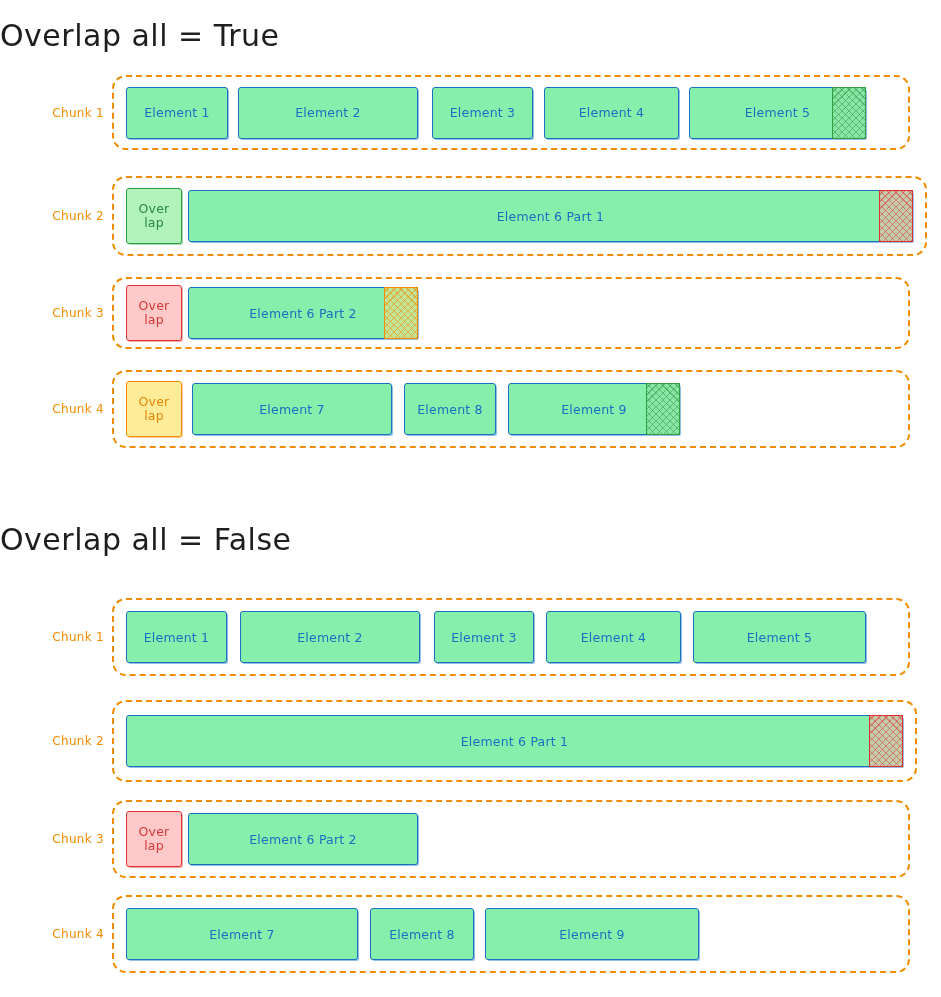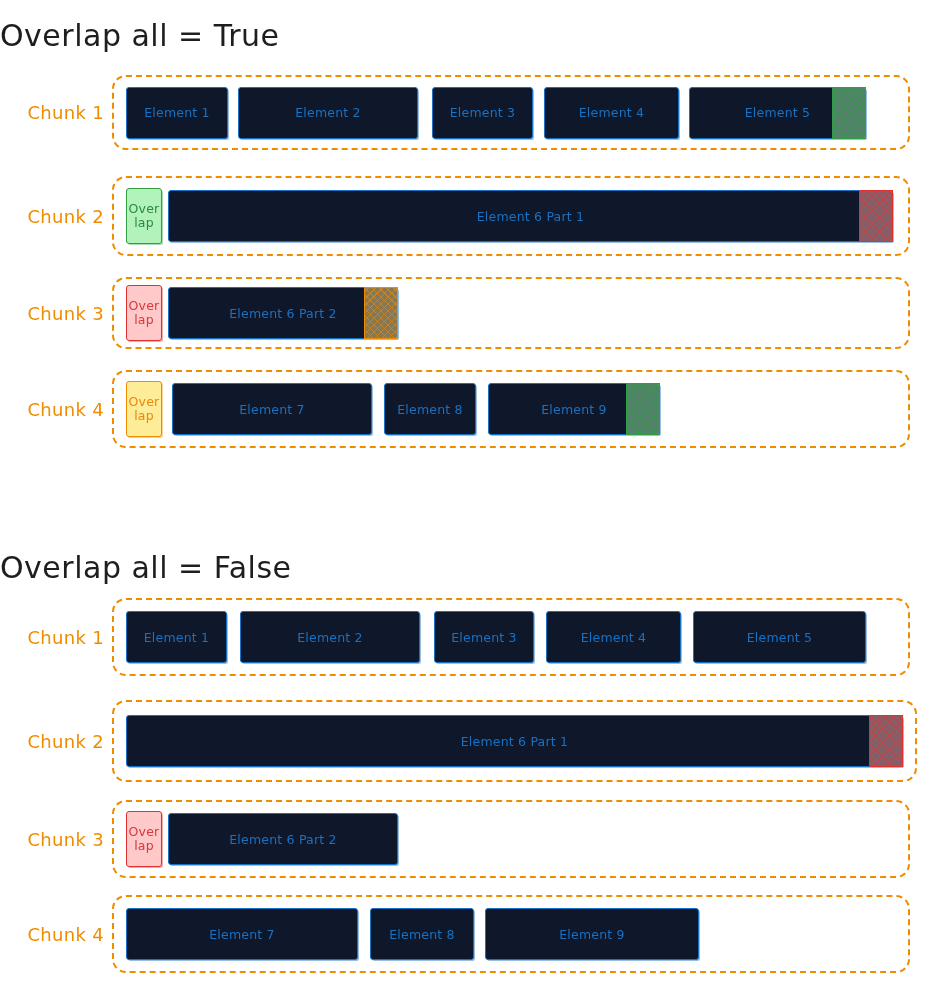--- a/index.html
+++ b/index.html
@@ -22,21 +22,21 @@
   .row{
     position:relative;
     display:flex;
     align-items:center;
   }
   .chunk-label{
     width:104px;
     text-align:right;
     padding-right:8px;
     color:#f08c00;
-    font-size:18px;
+    font-size:12px;
     font-weight:400;
     letter-spacing:.3px;
     flex:0 0 auto;
     font-family:"DejaVu Sans", sans-serif;
   }
   .chunk-box{
     position:relative;
     flex:1 1 auto;
     margin-right:31px;
     height:100%;
@@ -50,21 +50,21 @@
   .elements{
     position:relative;
     display:flex;
     align-items:center;
     height:100%;
     width:100%;
   }
   .el{
     position:relative;
     height:52px;
-    background:#0f172a;
+    background:#86efac;
     border:1.6px solid #1971c2;
     border-radius:3px;
     display:flex;
     align-items:center;
     justify-content:center;
     box-sizing:border-box;
     color:#1971c2;
     font-size:12.5px;
     letter-spacing:.2px;
     flex:0 0 auto;
@@ -100,21 +100,21 @@
     border:1.8px solid #f08c00;
     background-color:rgba(255,216,128,.5);
     background-image:
       repeating-linear-gradient(45deg, rgba(240,140,0,.55) 0 1px, transparent 1px 5px),
       repeating-linear-gradient(-45deg, rgba(240,140,0,.55) 0 1px, transparent 1px 5px);
   }
 
   
   .overlap{
     height:56px;
-    width:36px;
+    width:56px;
     border-radius:3px;
     display:flex;
     flex-direction:column;
     align-items:center;
     justify-content:center;
     font-size:12.5px;
     line-height:1.15;
     box-sizing:border-box;
     flex:0 0 auto;
     border-width:1.8px;
@@ -212,21 +212,21 @@
             <div class="gap" style="width: 12px;"></div>
             <div class="el" style="width: 172px;">
               <span class="lbl">Element 9</span>
               <div class="hatch hatch-green"></div>
             </div>
           </div>
         </div>
       </div>
     </div>
     <div class="section">
-      <div class="section-title" style="position: absolute; left: 0px; right: 0px; top: 522px; margin-top: 28px;">Overlap all = False</div>
+      <div class="section-title" style="position: absolute; left: 0px; right: 0px; top: 522px;">Overlap all = False</div>
       <div class="row" style="position: absolute; left: 0px; right: 0px; top: 598px; height: 78px;">
         <div class="chunk-label">Chunk 1</div>
         <div class="chunk-box">
           <div class="elements">
             <div class="el" style="width: 101px;">
               <span class="lbl">Element 1</span>
             </div>
             <div class="gap" style="width: 13px;"></div>
             <div class="el" style="width: 180px;">
               <span class="lbl">Element 2</span>

